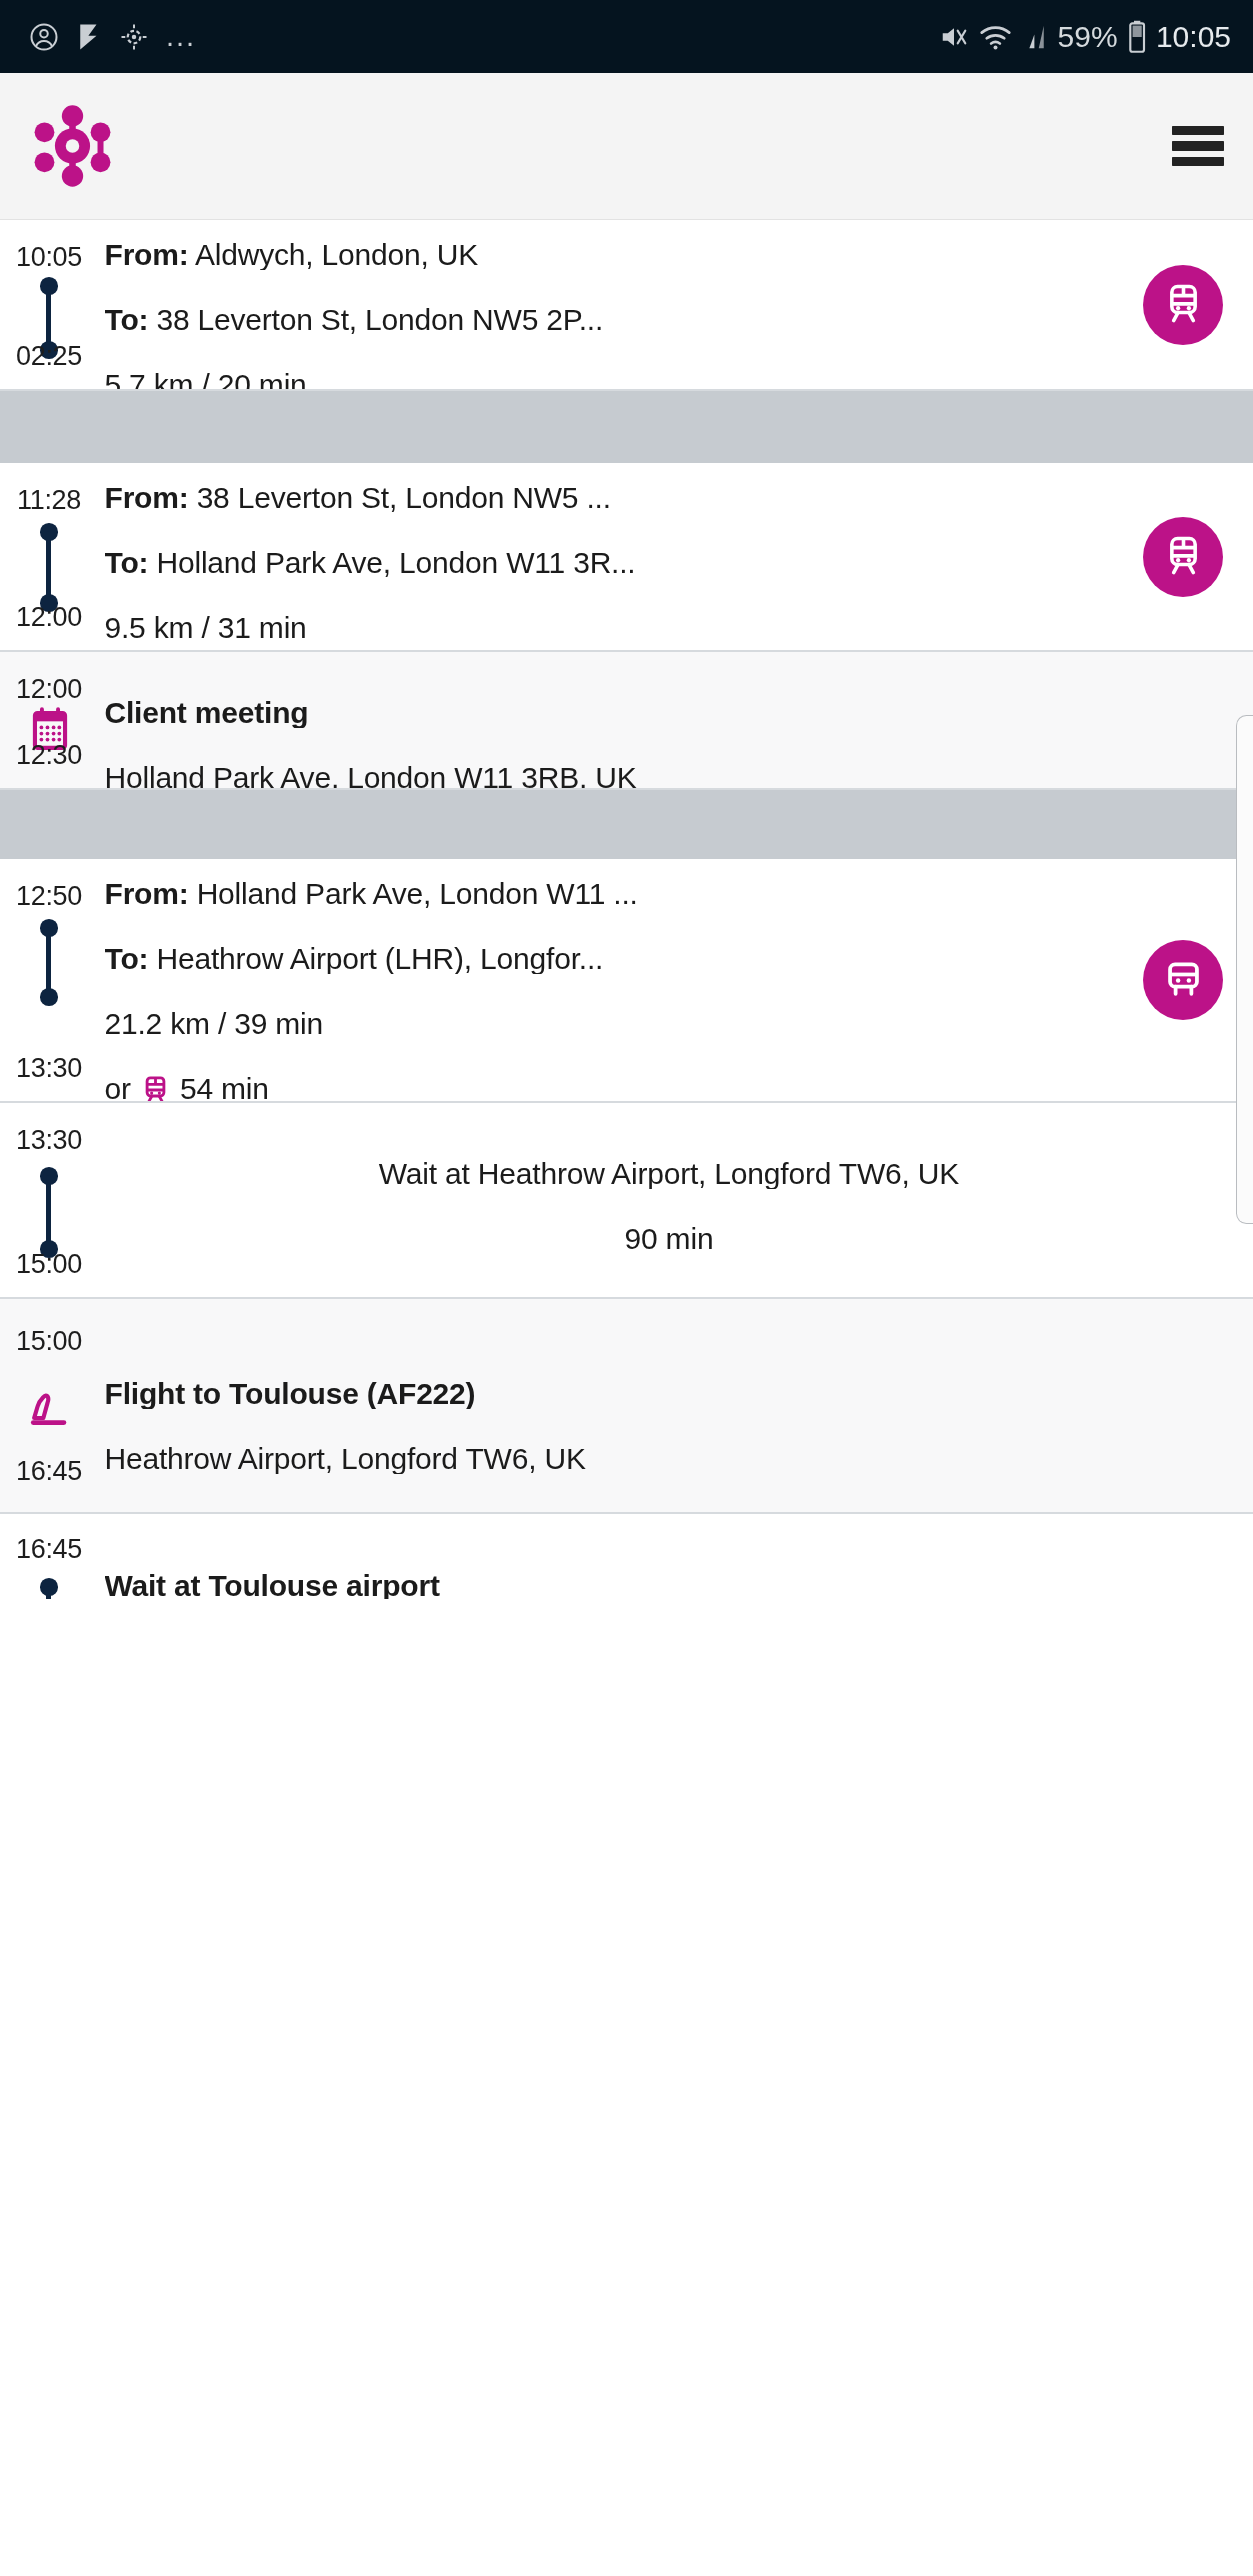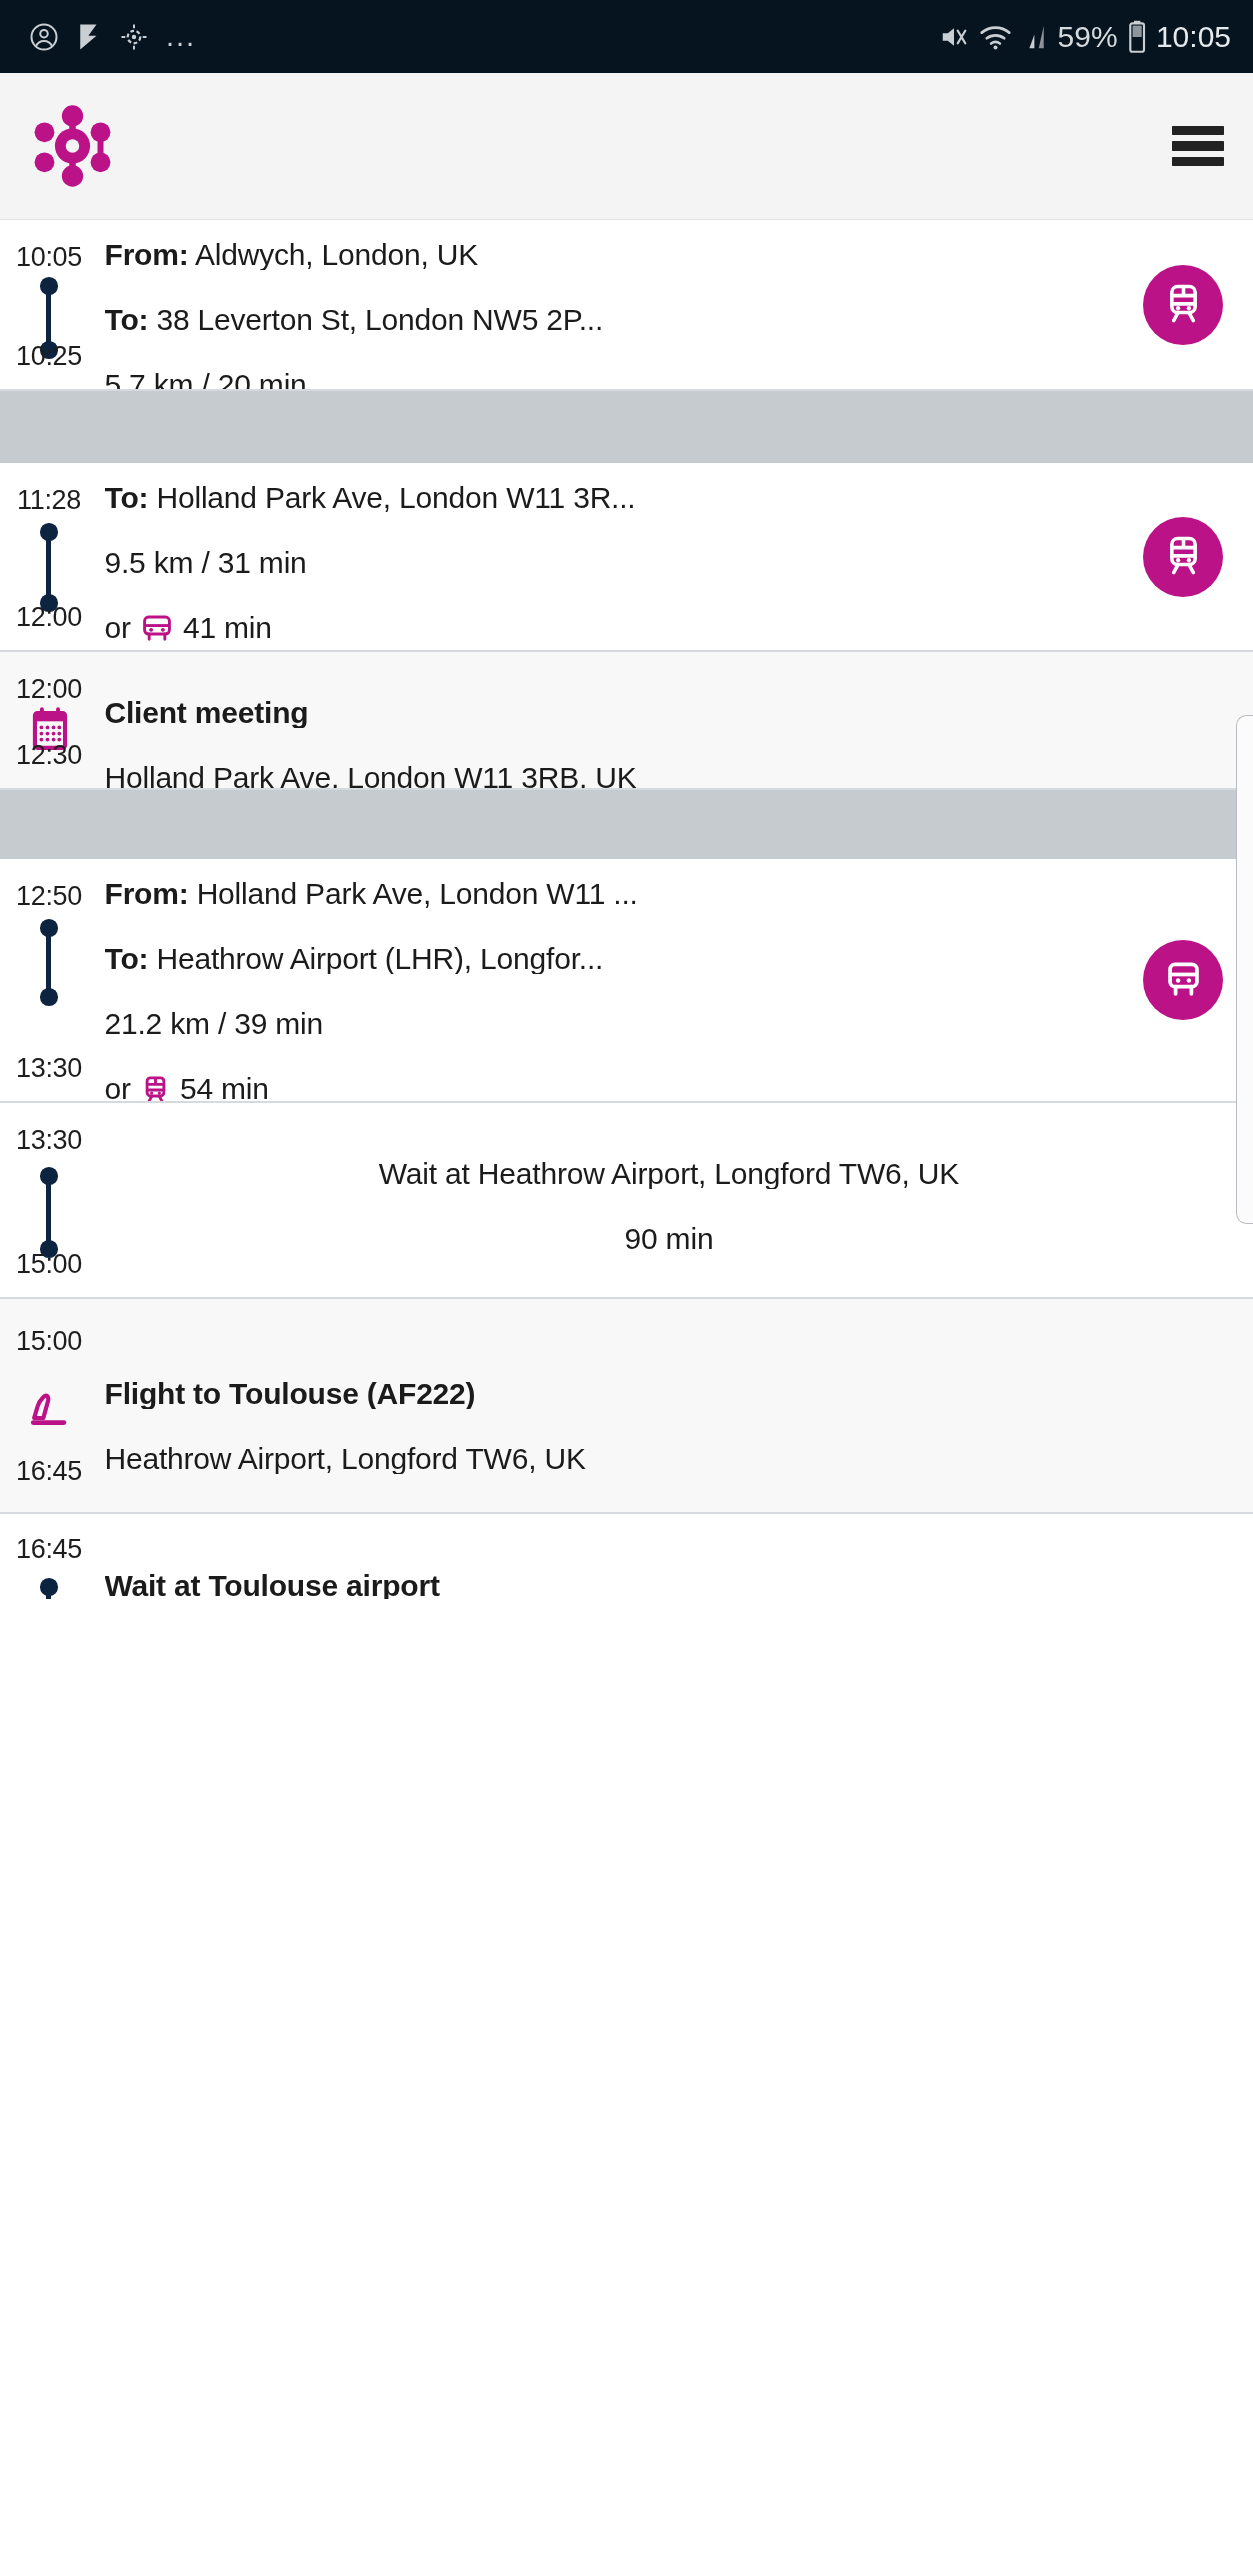--- a/index.html
+++ b/index.html
@@ -235,21 +235,21 @@
 <div class="list">
 
   <div class="scrollthumb" style="top:495px; height:509px;"></div>
 
   <div class="card bg-white" style="height:171px;">
     <div class="gutter">
       <div class="time start">10:05</div>
       <div class="tl-dot" style="top:57px;"></div>
       <div class="tl-line" style="top:65px; height:64px;"></div>
       <div class="tl-dot" style="top:121px;"></div>
-      <div class="time end">10:25</div>
+      <div class="time end">02:25</div>
     </div>
     <div class="content">
       <div class="line"><span class="prefix">From:</span><span> Aldwych, London, UK</span></div>
       <div class="line"><span class="prefix">To:</span><span> 38 Leverton St, London NW5 2P...</span></div>
       <div class="line">5.7 km / 20 min</div>
       <div class="line withicon">
         <span>or</span>
         <span class="inline-ic">
           <svg width="34" height="29" viewBox="0 0 26 22">
               <rect x="3.5" y="3" width="19" height="13" rx="3" fill="none" stroke="#bc1288" stroke-width="2.2"></rect>
@@ -279,20 +279,21 @@
 
   <div class="card bg-white" style="height:189px;">
     <div class="gutter">
       <div class="time start">11:28</div>
       <div class="tl-dot" style="top:60px;"></div>
       <div class="tl-line" style="top:68px; height:70px;"></div>
       <div class="tl-dot" style="top:131px;"></div>
       <div class="time end">12:00</div>
     </div>
     <div class="content">
+      <div class="line"><span class="prefix">From:</span><span> 38 Leverton St, London NW5 ...</span></div>
       <div class="line"><span class="prefix">To:</span><span> Holland Park Ave, London W11 3R...</span></div>
       <div class="line">9.5 km / 31 min</div>
       <div class="line withicon">
         <span>or</span>
         <span class="inline-ic">
           <svg width="34" height="29" viewBox="0 0 26 22">
               <rect x="3.5" y="3" width="19" height="13" rx="3" fill="none" stroke="#bc1288" stroke-width="2.2"></rect>
               <path d="M3.5 9.5h19" stroke="#bc1288" stroke-width="2.2"></path>
               <circle cx="8.5" cy="12.8" r="1.5" fill="#bc1288"></circle>
               <circle cx="17.5" cy="12.8" r="1.5" fill="#bc1288"></circle>

